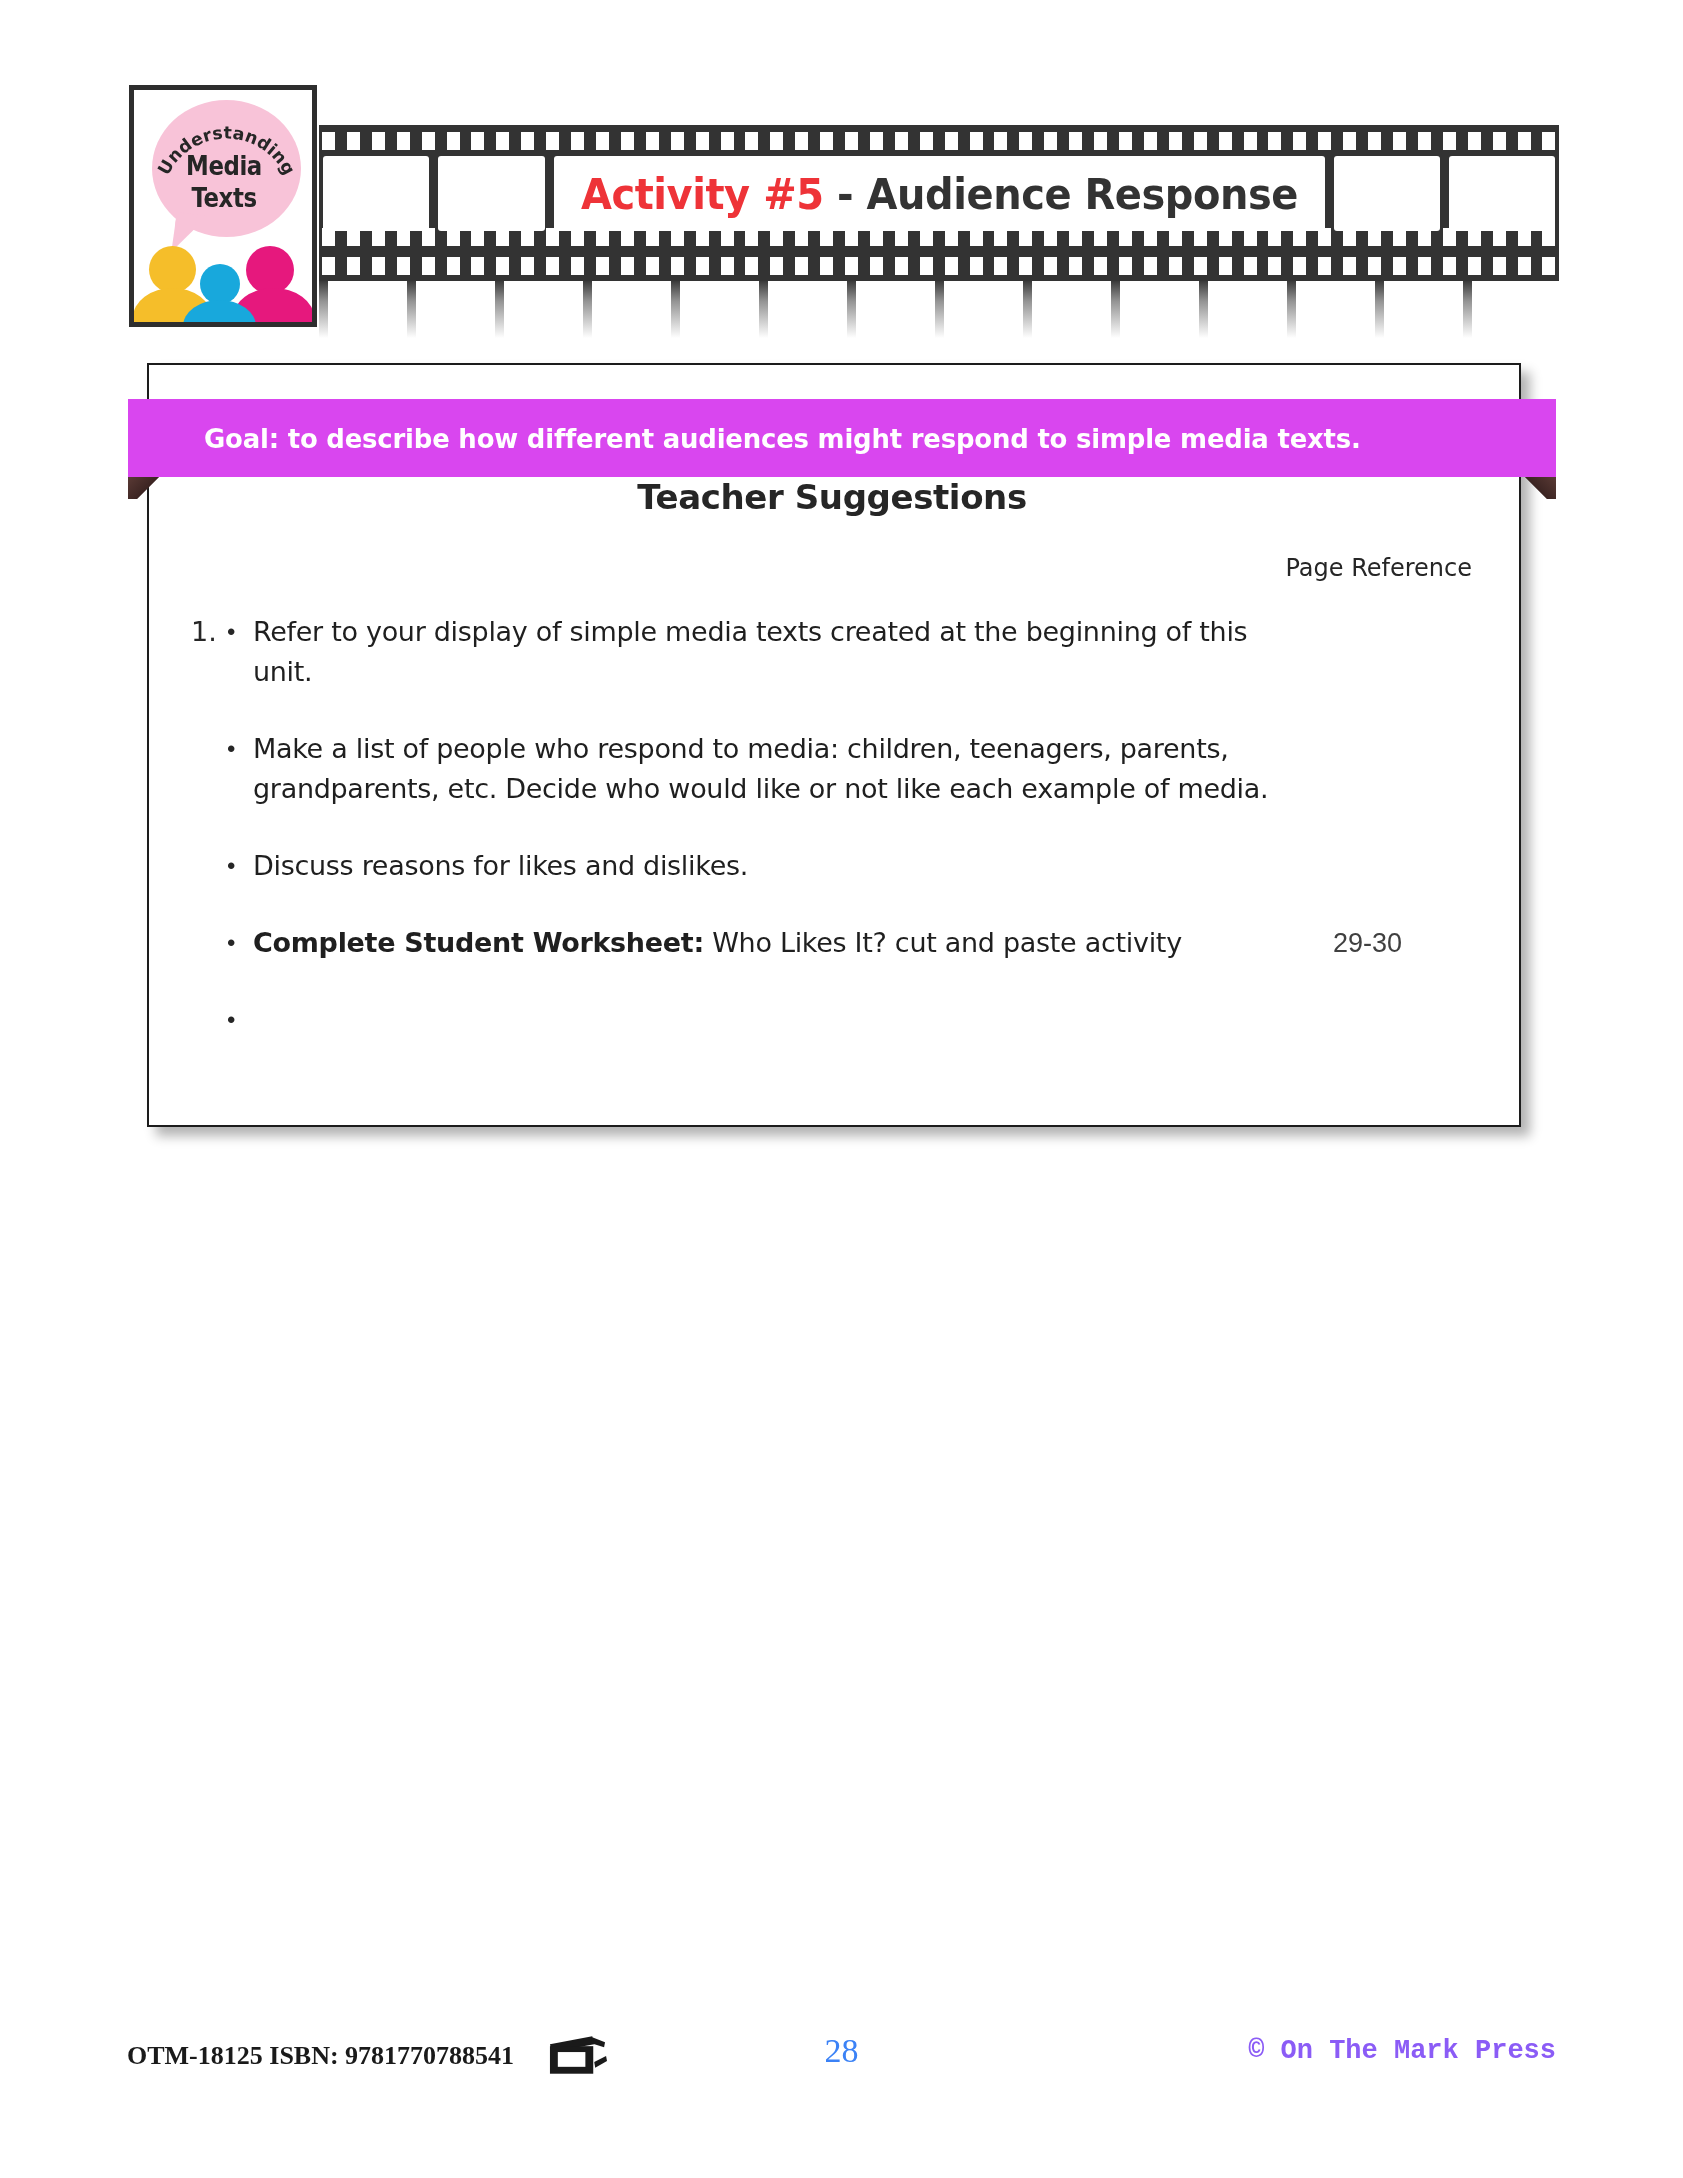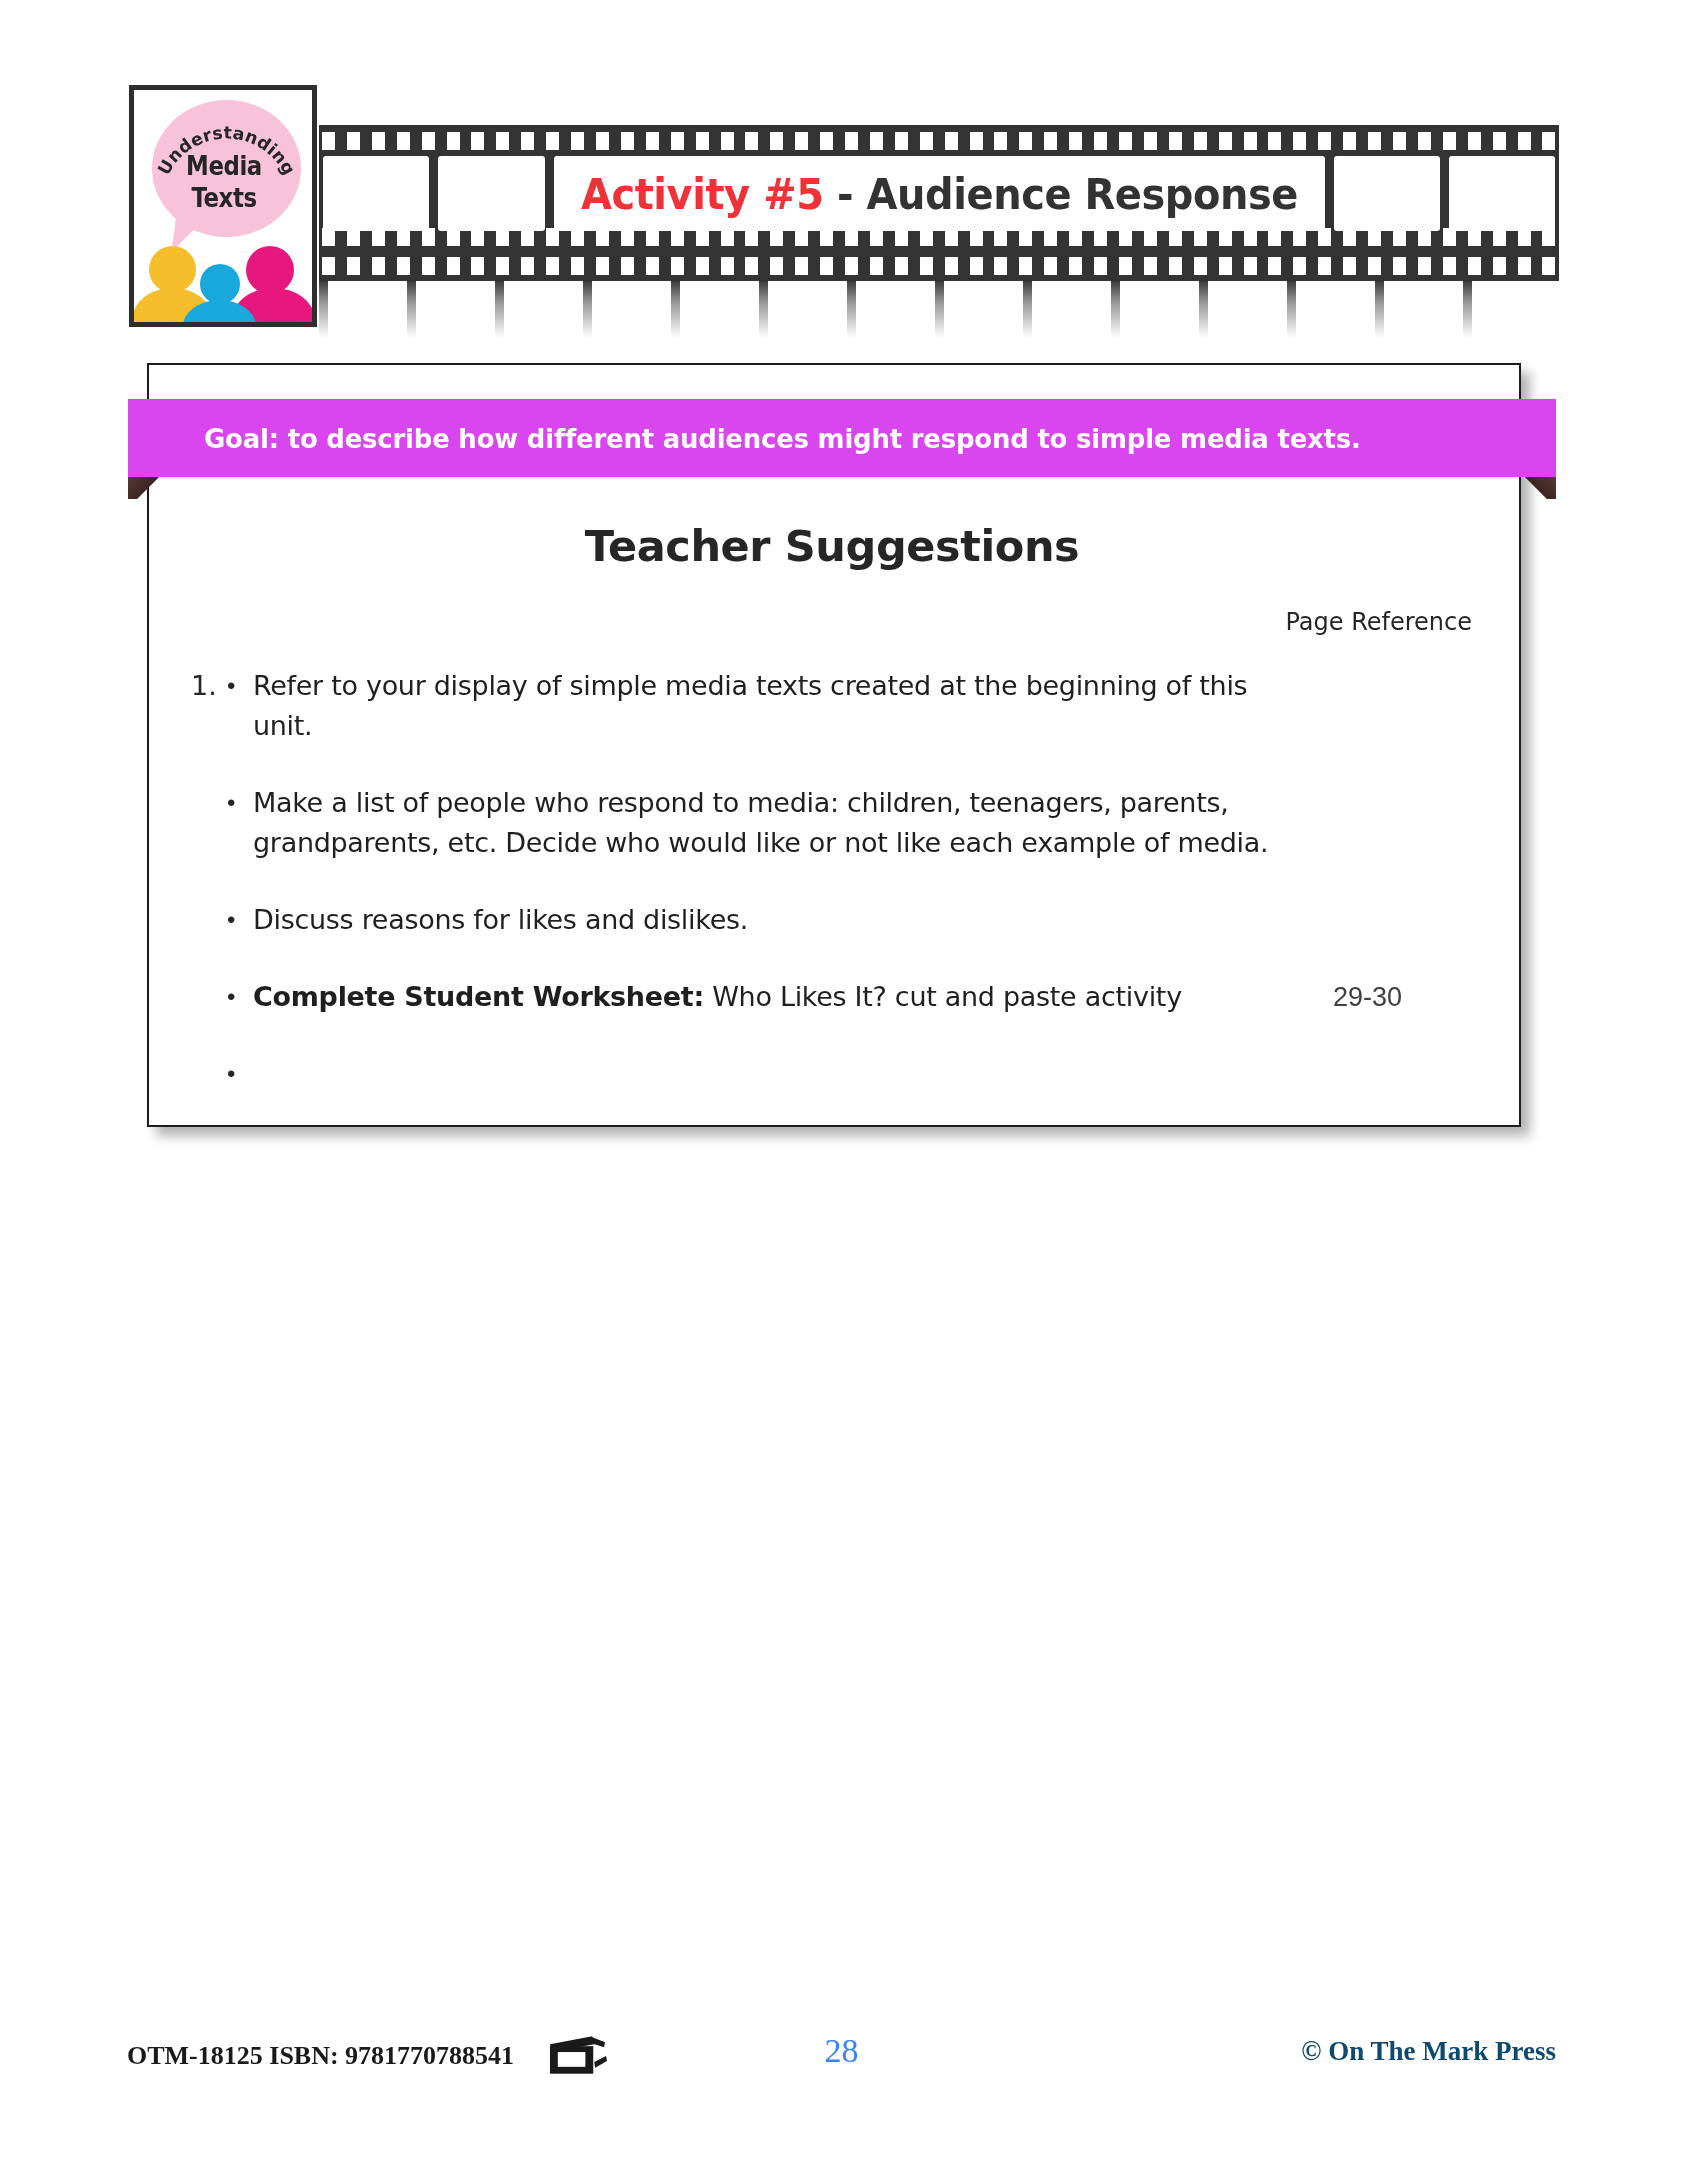--- a/index.html
+++ b/index.html
@@ -257,23 +257,22 @@
     top: 477px;
     width: 1374px;
     z-index: 4;
     box-sizing: border-box;
     padding: 0 40px 0 36px;
   }
   .section-title {
     text-align: center;
     font-family: "DejaVu Sans", sans-serif;
     font-weight: bold;
-    font-size: 43px;
+    font-size: 34px;
     color: #262626;
-    margin-top: 44px;
     letter-spacing: -0.4px;
   }
   .page-ref-head {
     text-align: right;
     font-family: "DejaVu Sans", sans-serif;
     font-size: 24px;
     color: #262626;
     margin-top: 37px;
     padding-right: 9px;
   }
@@ -362,24 +361,24 @@
     width: 1683px;
     text-align: center;
     font-family: "Liberation Serif", serif;
     font-size: 34px;
     color: #3b82f6;
   }
   .footer-right {
     position: absolute;
     right: 127px;
     top: 10px;
-    font-family: Liberation Serif, serif;
+    font-family: Liberation Mono, monospace;
     font-weight: bold;
     font-size: 27px;
-    color: #0c4a6e;
+    color: #8b5cf6;
     white-space: nowrap;
   }
 </style>
 </head>
 <body>
 
 <div class="page">
 
   <div class="header">
 

